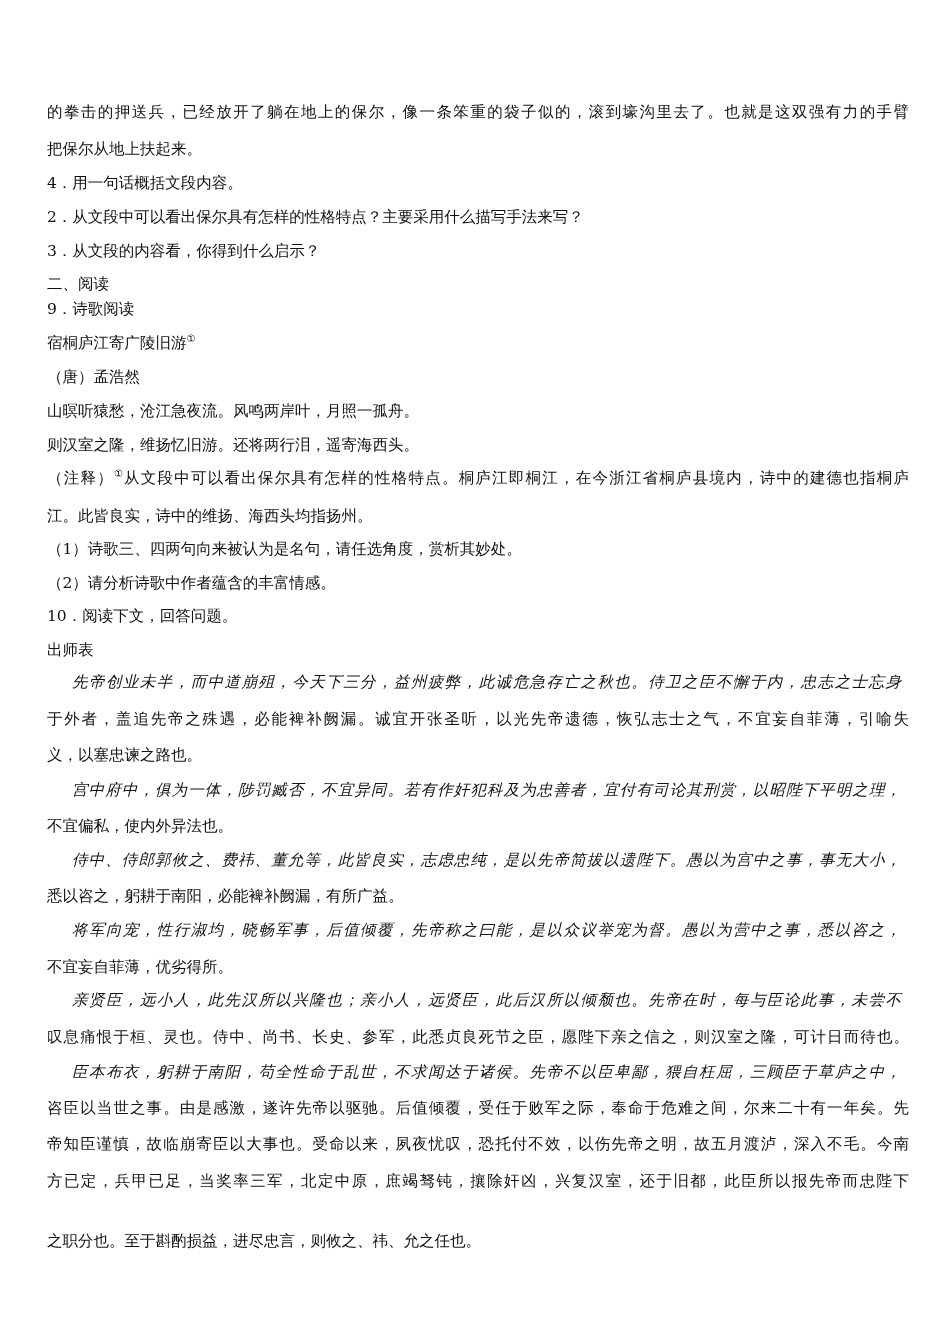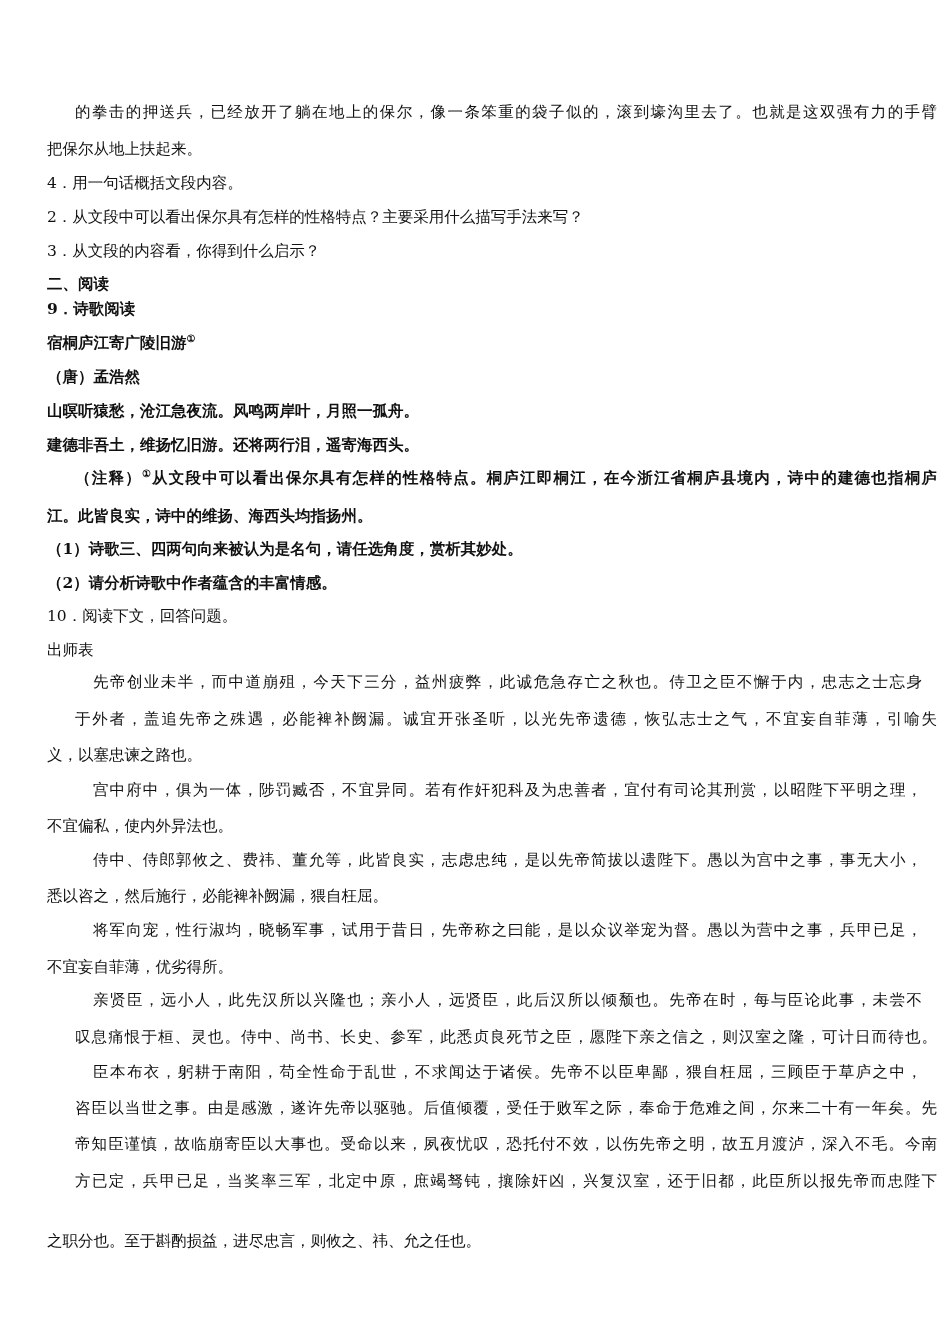--- a/index.html
+++ b/index.html
@@ -1,21 +1,21 @@
 <!DOCTYPE html>
 <html><head>
 <meta charset="utf-8">
 <style>
   html, body { margin: 0; padding: 0; background: #ffffff; }
   body { width: 950px; height: 1344px; position: relative; overflow: hidden;
          font-family: "DejaVu Serif", "Liberation Serif", serif; color: #111; }
   .line { position: absolute; left: 47px; white-space: nowrap; font-size: 15.5px; line-height: 20px; }
-  .indent { left: 65px; }
-  .b { font-weight: bold; }
-  .justify { width: 862px; text-align: justify; text-align-last: justify; margin-left: 28px; }
+  .indent { left: 72px; font-style: italic; }
+  .b { font-weight: normal; }
+  .justify { width: 862px; text-align: justify; text-align-last: justify; }
   .justify.indent { width: 829px; }
   sup { font-size: 10px; vertical-align: super; line-height: 0; }
 </style>
 </head>
 <body>
 
 <div>
 
   <div class="line justify" style="top:102px">的拳击的押送兵，已经放开了躺在地上的保尔，像一条笨重的袋子似的，滚到壕沟里去了。也就是这双强有力的手臂</div>
   <div class="line" style="top:139px">把保尔从地上扶起来。</div>
@@ -23,42 +23,42 @@
   <div class="line" style="top:173px">4．用一句话概括文段内容。</div>
   <div class="line" style="top:207px">2．从文段中可以看出保尔具有怎样的性格特点？主要采用什么描写手法来写？</div>
   <div class="line" style="top:241px">3．从文段的内容看，你得到什么启示？</div>
 
   <div class="line b" style="top:274px">二、阅读</div>
   <div class="line b" style="top:299px">9．诗歌阅读</div>
 
   <div class="line b" style="top:333px"><span>宿桐庐江寄广陵旧游</span><sup>①</sup></div>
   <div class="line b" style="top:367px">（唐）孟浩然</div>
   <div class="line b" style="top:401px">山暝听猿愁，沧江急夜流。风鸣两岸叶，月照一孤舟。</div>
-  <div class="line b" style="top:435px">建德非吾土，维扬忆旧游。还将两行泪，遥寄海西头。</div>
+  <div class="line b" style="top:435px">则汉室之隆，维扬忆旧游。还将两行泪，遥寄海西头。</div>
 
   <div class="line b justify" style="top:468px"><span>（注释）</span><sup>①</sup><span>从文段中可以看出保尔具有怎样的性格特点。桐庐江即桐江，在今浙江省桐庐县境内，诗中的建德也指桐庐</span></div>
   <div class="line b" style="top:506px">江。此皆良实，诗中的维扬、海西头均指扬州。</div>
 
   <div class="line b" style="top:539px">（1）诗歌三、四两句向来被认为是名句，请任选角度，赏析其妙处。</div>
   <div class="line b" style="top:573px">（2）请分析诗歌中作者蕴含的丰富情感。</div>
 
   <div class="line" style="top:606px">10．阅读下文，回答问题。</div>
   <div class="line" style="top:640px">出师表</div>
 
   <div class="line indent justify" style="top:672px">先帝创业未半，而中道崩殂，今天下三分，益州疲弊，此诚危急存亡之秋也。侍卫之臣不懈于内，忠志之士忘身</div>
   <div class="line justify" style="top:709px">于外者，盖追先帝之殊遇，必能裨补阙漏。诚宜开张圣听，以光先帝遗德，恢弘志士之气，不宜妄自菲薄，引喻失</div>
   <div class="line" style="top:745px">义，以塞忠谏之路也。</div>
 
   <div class="line indent justify" style="top:780px">宫中府中，俱为一体，陟罚臧否，不宜异同。若有作奸犯科及为忠善者，宜付有司论其刑赏，以昭陛下平明之理，</div>
   <div class="line" style="top:816px">不宜偏私，使内外异法也。</div>
 
   <div class="line indent justify" style="top:850px">侍中、侍郎郭攸之、费祎、董允等，此皆良实，志虑忠纯，是以先帝简拔以遗陛下。愚以为宫中之事，事无大小，</div>
-  <div class="line" style="top:886px">悉以咨之，然后施行，必能裨补阙漏，猥自枉屈。</div>
+  <div class="line" style="top:886px">悉以咨之，躬耕于南阳，必能裨补阙漏，有所广益。</div>
 
-  <div class="line indent justify" style="top:920px">将军向宠，性行淑均，晓畅军事，试用于昔日，先帝称之曰能，是以众议举宠为督。愚以为营中之事，兵甲已足，</div>
+  <div class="line indent justify" style="top:920px">将军向宠，性行淑均，晓畅军事，后值倾覆，先帝称之曰能，是以众议举宠为督。愚以为营中之事，悉以咨之，</div>
   <div class="line" style="top:957px">不宜妄自菲薄，优劣得所。</div>
 
   <div class="line indent justify" style="top:990px">亲贤臣，远小人，此先汉所以兴隆也；亲小人，远贤臣，此后汉所以倾颓也。先帝在时，每与臣论此事，未尝不</div>
   <div class="line justify" style="top:1027px">叹息痛恨于桓、灵也。侍中、尚书、长史、参军，此悉贞良死节之臣，愿陛下亲之信之，则汉室之隆，可计日而待也。</div>
 
   <div class="line indent justify" style="top:1062px">臣本布衣，躬耕于南阳，苟全性命于乱世，不求闻达于诸侯。先帝不以臣卑鄙，猥自枉屈，三顾臣于草庐之中，</div>
   <div class="line justify" style="top:1098px">咨臣以当世之事。由是感激，遂许先帝以驱驰。后值倾覆，受任于败军之际，奉命于危难之间，尔来二十有一年矣。先</div>
   <div class="line justify" style="top:1134px">帝知臣谨慎，故临崩寄臣以大事也。受命以来，夙夜忧叹，恐托付不效，以伤先帝之明，故五月渡泸，深入不毛。今南</div>
   <div class="line justify" style="top:1171px">方已定，兵甲已足，当奖率三军，北定中原，庶竭驽钝，攘除奸凶，兴复汉室，还于旧都，此臣所以报先帝而忠陛下</div>
   <div class="line" style="top:1231px">之职分也。至于斟酌损益，进尽忠言，则攸之、祎、允之任也。</div>

